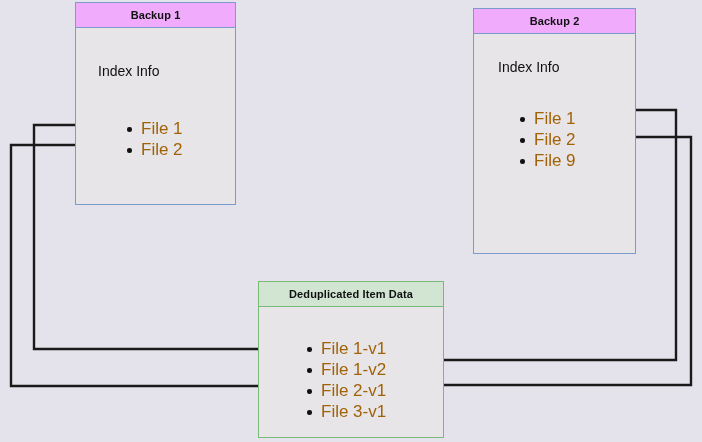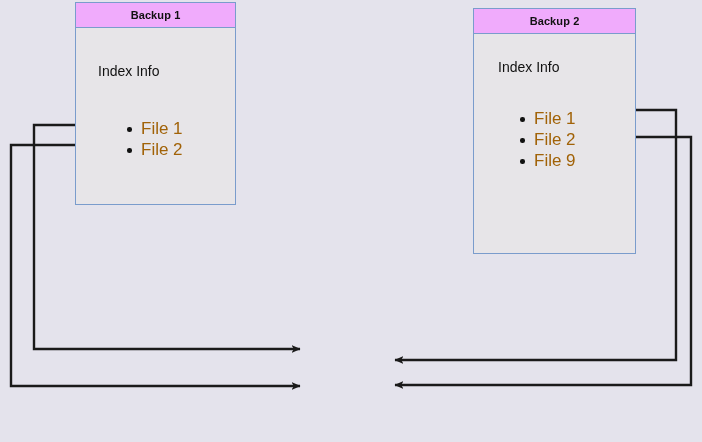--- a/index.html
+++ b/index.html
@@ -98,14 +98,25 @@
       <span>Backup 2</span>
     </div>
     <div class="box-title" style="left:24px;top:50px;">Index Info</div>
     <ul class="bullet-list" style="left:44px;top:99px;">
       <li>File 1</li>
       <li>File 2</li>
       <li>File 9</li>
     </ul>
   </div>
 
+  <div class="box green" style="left:258px;top:281px;width:186px;height:157px;">
+    <div class="box-header green">
+      <span>Deduplicated Item Data</span>
+    </div>
+    <ul class="bullet-list" style="left:46px;top:56px;">
+      <li>File 1-v1</li>
+      <li>File 1-v2</li>
+      <li>File 2-v1</li>
+      <li>File 3-v1</li>
+    </ul>
+  </div>
 
 </div>
 
 </body></html>

